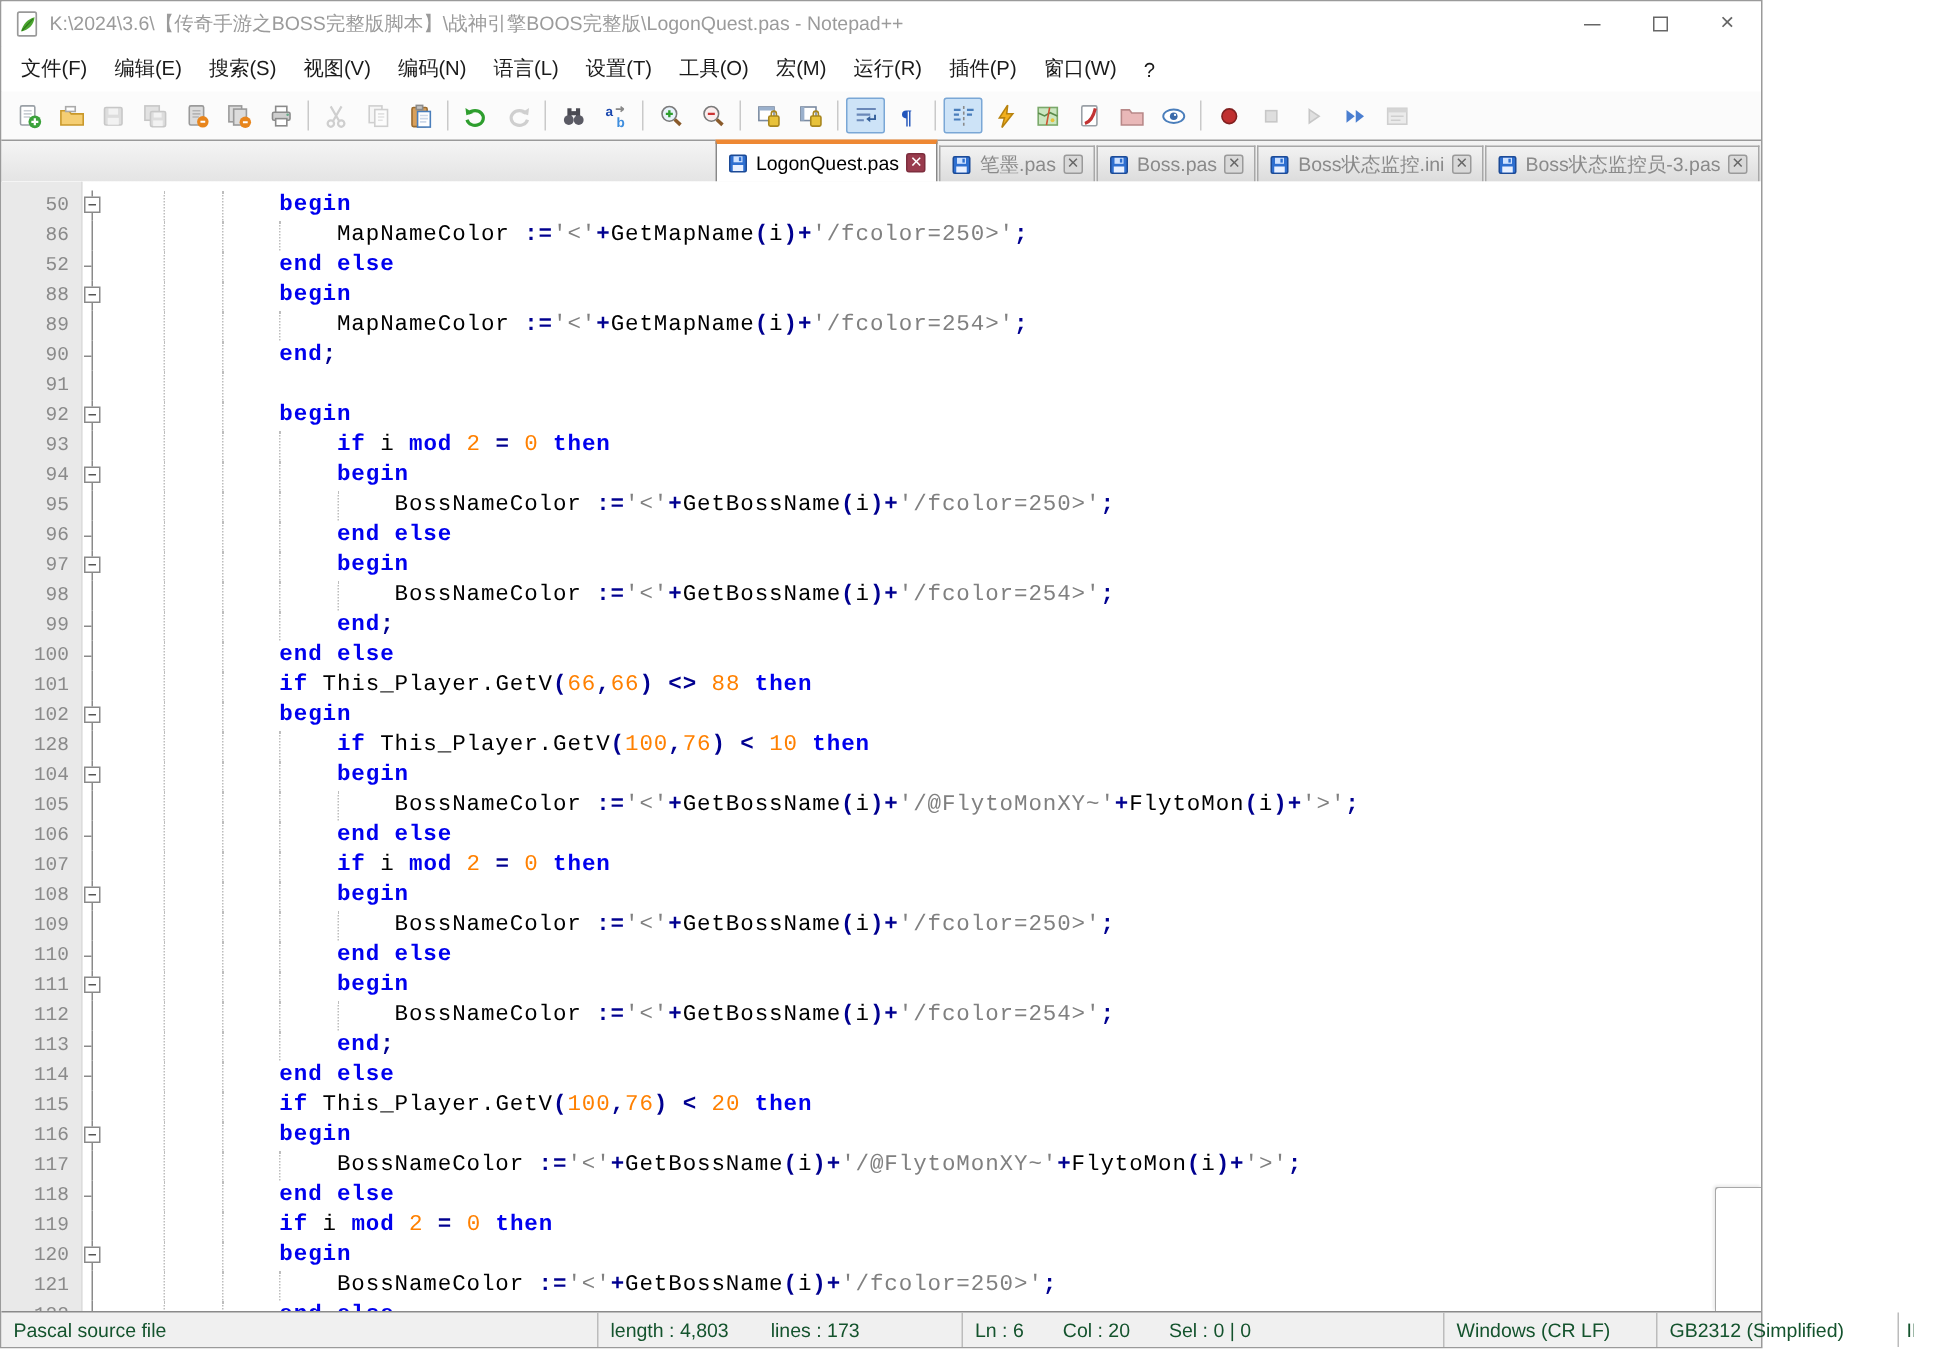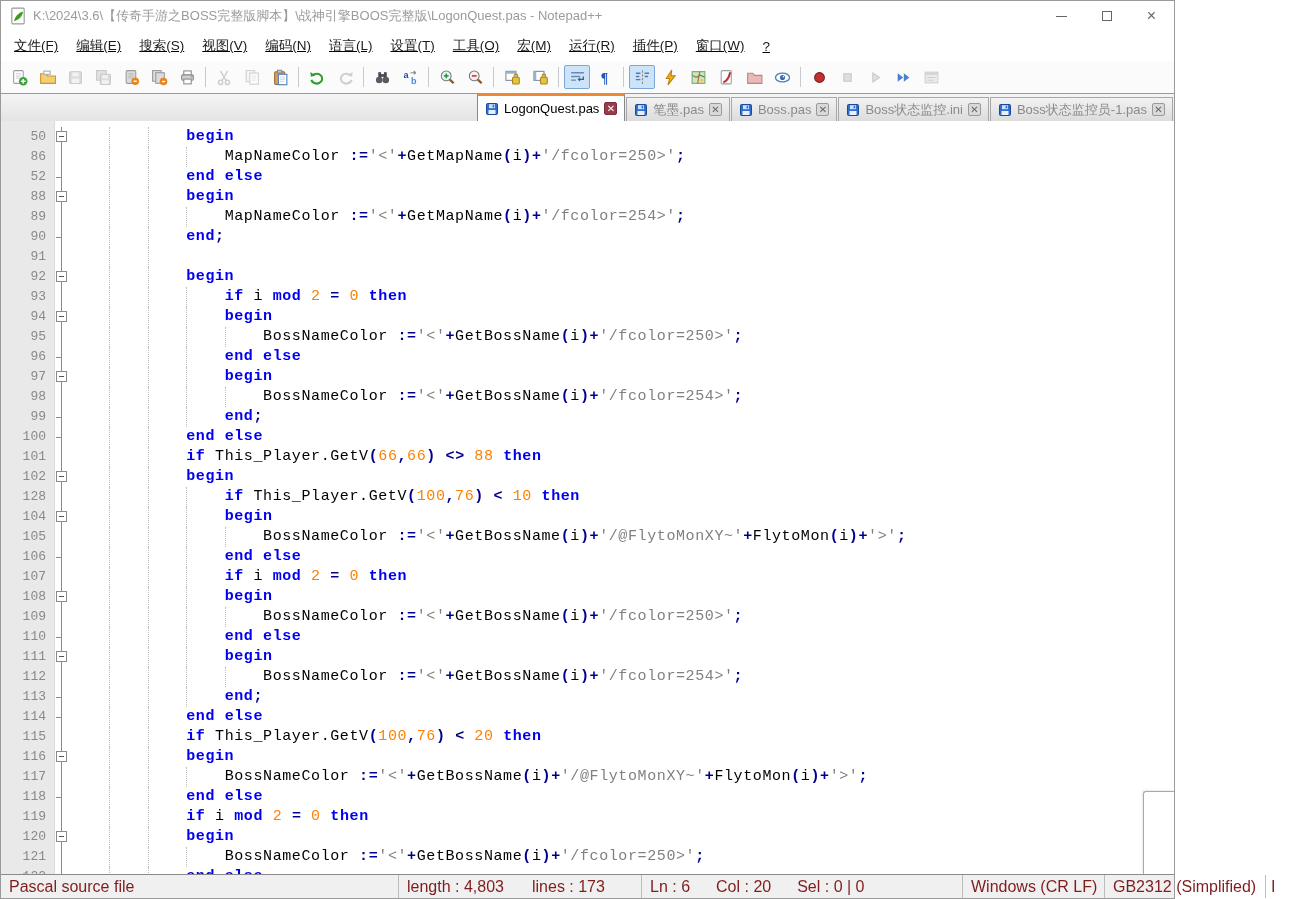--- a/index.html
+++ b/index.html
@@ -9,21 +9,21 @@
   
   .titlebar { height:30px; display:flex; align-items:center; background:#fff; flex:0 0 30px; }
   .titlebar .app-icon { margin:0 6px 0 8px; width:18px; height:18px; }
   .title-text { font-size:13px; color:#9b9b9b; white-space:nowrap; overflow:hidden; flex:1 1 auto; }
   .win-controls { display:flex; height:30px; flex:0 0 auto; }
   .win-btn { width:45px; height:30px; display:flex; align-items:center; justify-content:center; color:#666; font-size:14px; }
   .win-btn .glyph-min { width:11px; height:1px; background:#666; display:block; }
   .win-btn .glyph-max { width:10px; height:10px; border:1px solid #666; display:block; }
 
   
-  .menubar { height:30px; display:flex; align-items:center; padding-left:4px; background:#fff; flex:0 0 30px;text-decoration:underline; }
+  .menubar { height:30px; display:flex; align-items:center; padding-left:4px; background:#fff; flex:0 0 30px; }
   .menu-item { padding:4px 9px; font-size:13.5px; color:#1a1a1a; white-space:nowrap; cursor:default; }
 
   
   .toolbar { height:32px; display:flex; align-items:center; padding-left:4px; background:#fbfbfb; flex:0 0 32px; }
   .tb-btn { width:26px; height:24px; display:inline-flex; align-items:center; justify-content:center; margin:0 1px; border:1px solid transparent; border-radius:2px; }
   .tb-btn.disabled { opacity:.45; filter:grayscale(1); }
   .tb-btn.toggled { background:#cde3f7; border-color:#7aa7d6; }
   .tb-sep { width:1px; height:20px; background:#c9c9c9; margin:0 4px; }
 
   
@@ -49,21 +49,21 @@
   .guide { position:absolute; top:0; bottom:0; width:0; border-left:1px dotted #bdbdbd; z-index:0; }
   .tk-k { color:#0000ee; font-weight:bold; }
   .tk-o { color:#000090; font-weight:bold; }
   .tk-n { color:#ff8000; }
   .tk-s { color:#808080; }
   .tk-p { color:#000; }
 
   .corner-panel { position:absolute; right:0; bottom:0; width:31px; height:83px; background:#fff; border-left:1px solid #a8a8a8; border-top:1px solid #a8a8a8; border-top-left-radius:3px; box-shadow:-1px -1px 2px rgba(0,0,0,.08); z-index:5; }
 
   
-  .statusbar { height:24px; flex:0 0 24px; background:#f0f0f0; border-top:1px solid #8a8a8a; display:flex; align-items:center; font-size:16px; color:#7f1d1d; }
+  .statusbar { height:24px; flex:0 0 24px; background:#f0f0f0; border-top:1px solid #8a8a8a; display:flex; align-items:center; font-size:13px; color:#14532d; }
   .sb-sec { height:100%; display:flex; align-items:center; padding:0 8px; white-space:nowrap; overflow:hidden; }
   .sb-sep { width:1px; height:100%; background:#bcbcbc; flex:0 0 1px; }
   .sb-type { flex:0 0 397px; }
   .sb-len  { flex:0 0 242px; gap:28px; }
   .sb-pos  { flex:0 0 320px; gap:26px; }
   .sb-eol  { flex:0 0 141px; }
   .sb-enc  { flex:0 0 160px; }
   .sb-ins  { flex:1 1 auto; padding:0 5px; }
 </style>
 </head>
@@ -369,21 +369,21 @@
         <span>Boss状态监控.ini</span>
         <span class="tab-close">✕</span>
       </div>
       <div class="tab">
         <svg viewBox="0 0 14 14" class="floppy">
           <rect x="1.5" y="1.5" width="11" height="11" rx="1" fill="#2e6fd0" stroke="#1c4a96"></rect>
           <rect x="4" y="2.2" width="6" height="4" fill="#cfe2ff"></rect>
           <rect x="7.6" y="2.8" width="1.6" height="2.6" fill="#2e6fd0"></rect>
           <rect x="3.5" y="8" width="7" height="4" fill="#e8f0ff"></rect>
         </svg>
-        <span>Boss状态监控员-1.pas</span>
+        <span>Boss状态监控员-3.pas</span>
         <span class="tab-close">✕</span>
       </div>
     </div>
 
   <div class="editor" id="editor">
     <div class="gutter-bg"></div>
     <div class="lines" id="lines">
         <div class="row">
           <div class="guide" style="left: 108.4px;"></div>
           <div class="guide" style="left: 146.8px;"></div>

